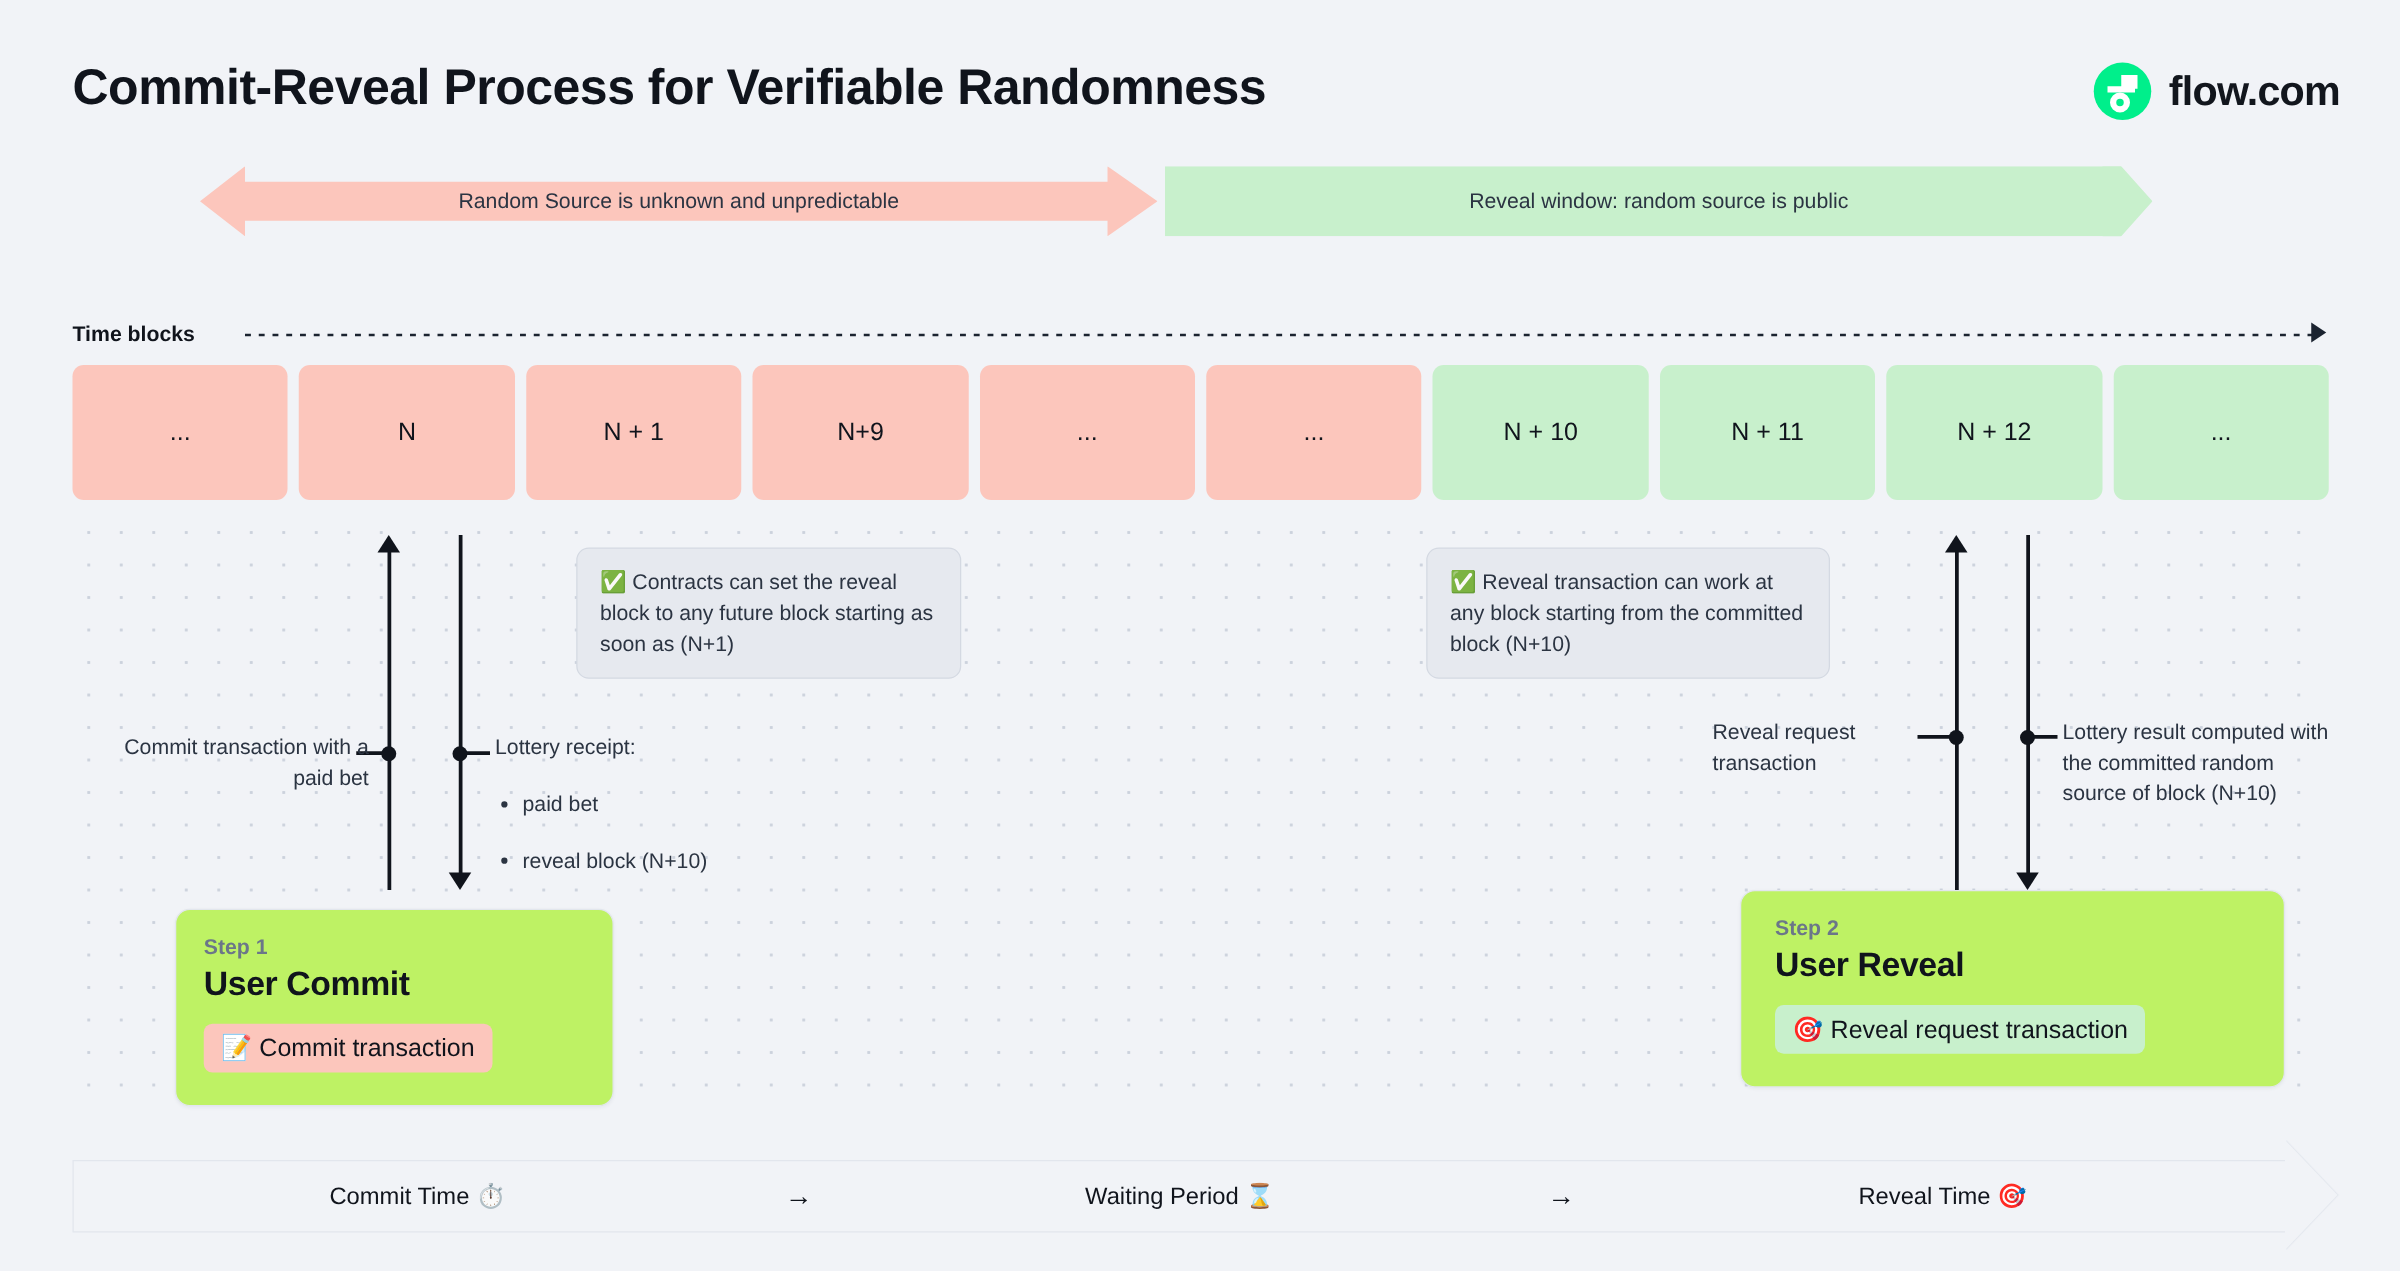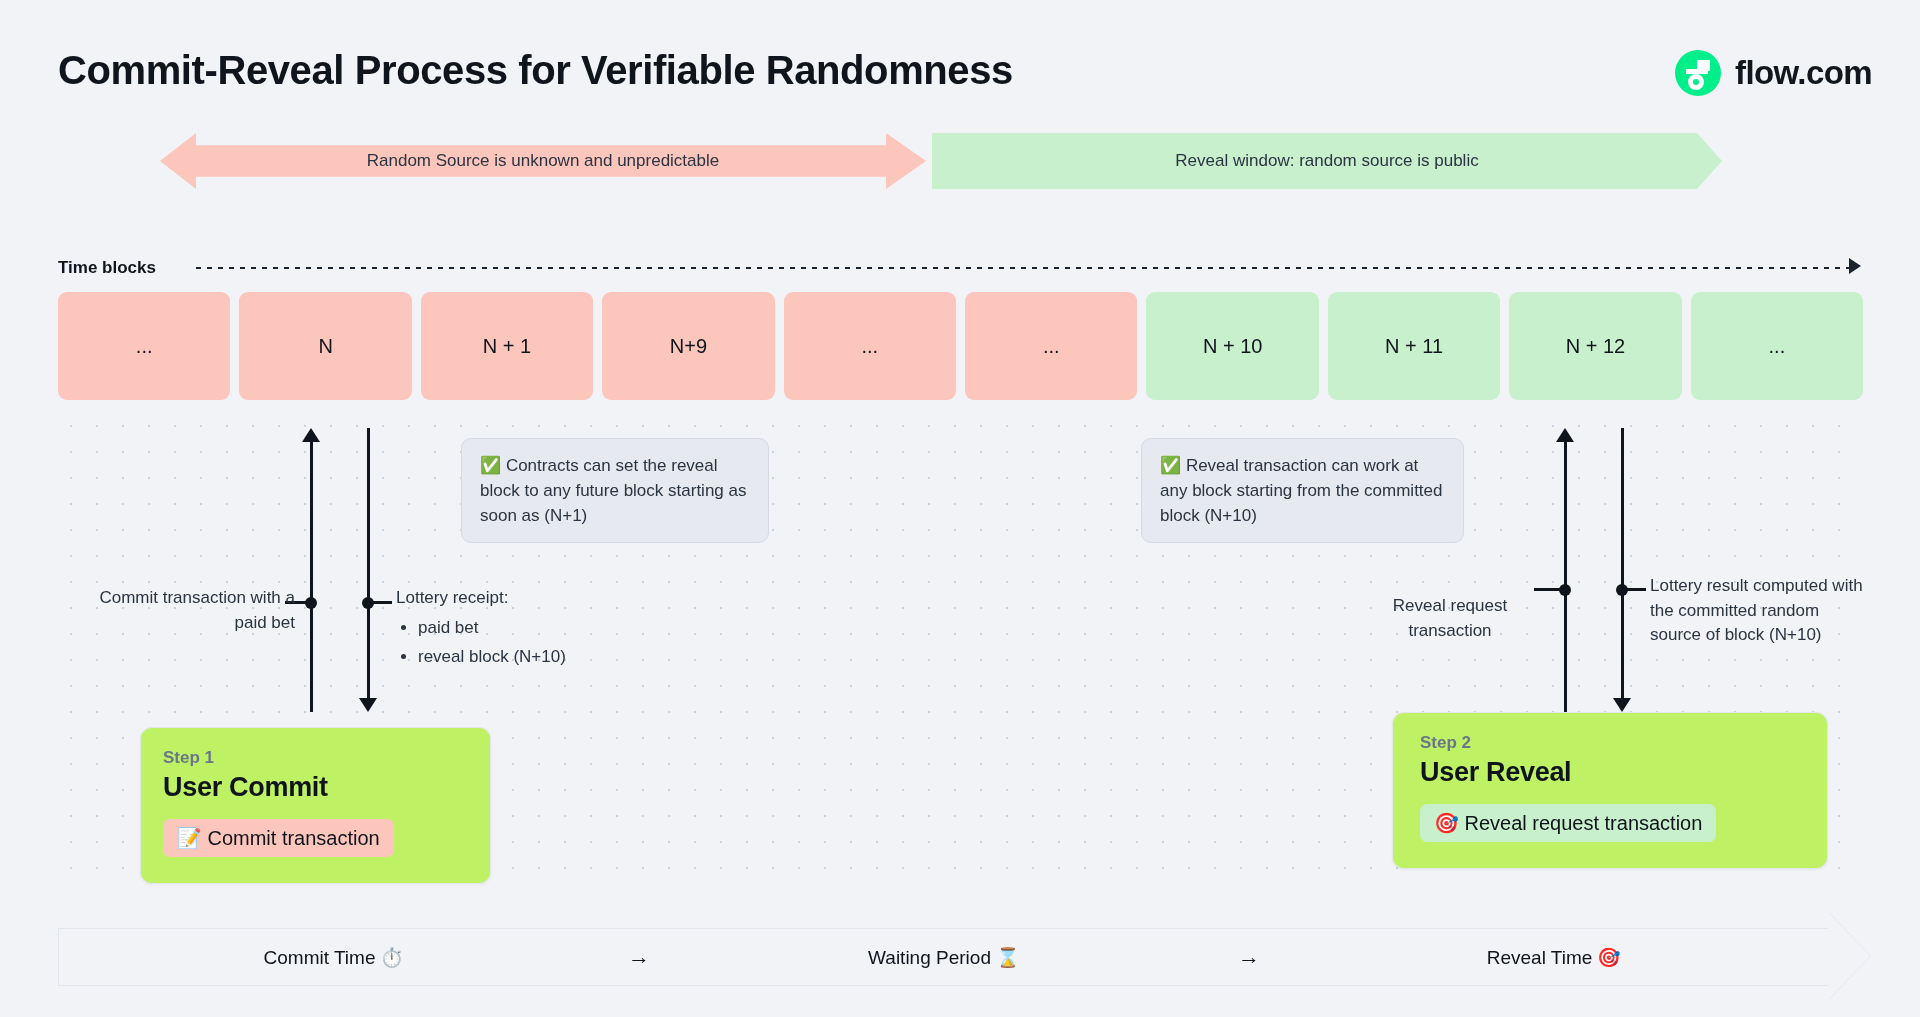--- a/index.html
+++ b/index.html
@@ -62,21 +62,21 @@
   .dot{position:absolute;width:12px;height:12px;border-radius:50%;background:#10141c;}
   .leader{position:absolute;height:3px;background:#10141c;}
 
   
   .callout{position:absolute;background:#e6e9ef;border:1px solid #d4d9e2;border-radius:10px;
     padding:14px 18px;font-size:17px;line-height:1.48;color:#2b3442;}
 
   
   .anno{position:absolute;font-size:17px;line-height:1.45;color:#2b3442;}
   .anno ul{margin:4px 0 0 0;padding-left:22px;}
-  .anno li{margin-top:5px;}
+  .anno li{margin-top:21px;}
 
   
   .card{position:absolute;width:305px;background:#bef264;border:1px solid #e2e6ed;border-radius:12px;
     padding:20px 22px 26px 22px;box-shadow:0 1px 3px rgba(20,30,50,.05);}
   .card .step{font-size:17px;font-weight:700;color:#6b7689;}
   .card .heading{font-size:27px;font-weight:700;color:#10141c;margin-top:4px;letter-spacing:-0.3px;}
   .chip{display:inline-block;margin-top:16px;padding:7px 14px;border-radius:7px;
     font-size:20px;color:#10141c;white-space:nowrap;}
   .chip.pink{background:#fcc6bc;}
   .chip.green{background:#c8f0cc;}
@@ -158,21 +158,21 @@
   <div class="anno" style="left:95px;top:586px;width:200px;text-align:right;">Commit transaction with a paid bet</div>
 
   <div class="anno" style="left:396px;top:586px;width:280px;">
     <div>Lottery receipt:</div>
     <ul>
       <li>paid bet</li>
       <li>reveal block (N+10)</li>
     </ul>
   </div>
 
-  <div class="anno" style="left:1370px;top:574px;width:160px;text-align:center;margin-top:20px;">Reveal request transaction</div>
+  <div class="anno" style="left:1370px;top:574px;width:160px;text-align:left;">Reveal request transaction</div>
 
   <div class="anno" style="left:1650px;top:574px;width:220px;">Lottery result computed with the committed random source of block (N+10)</div>
 
   <div class="card" style="left:140px;top:727px;">
     <div class="step">Step 1</div>
     <div class="heading">User Commit</div>
     <div class="chip pink">📝 Commit transaction</div>
   </div>
 
   <div class="card" style="left:1392px;top:712px;width:385px;padding-left:27px;">

